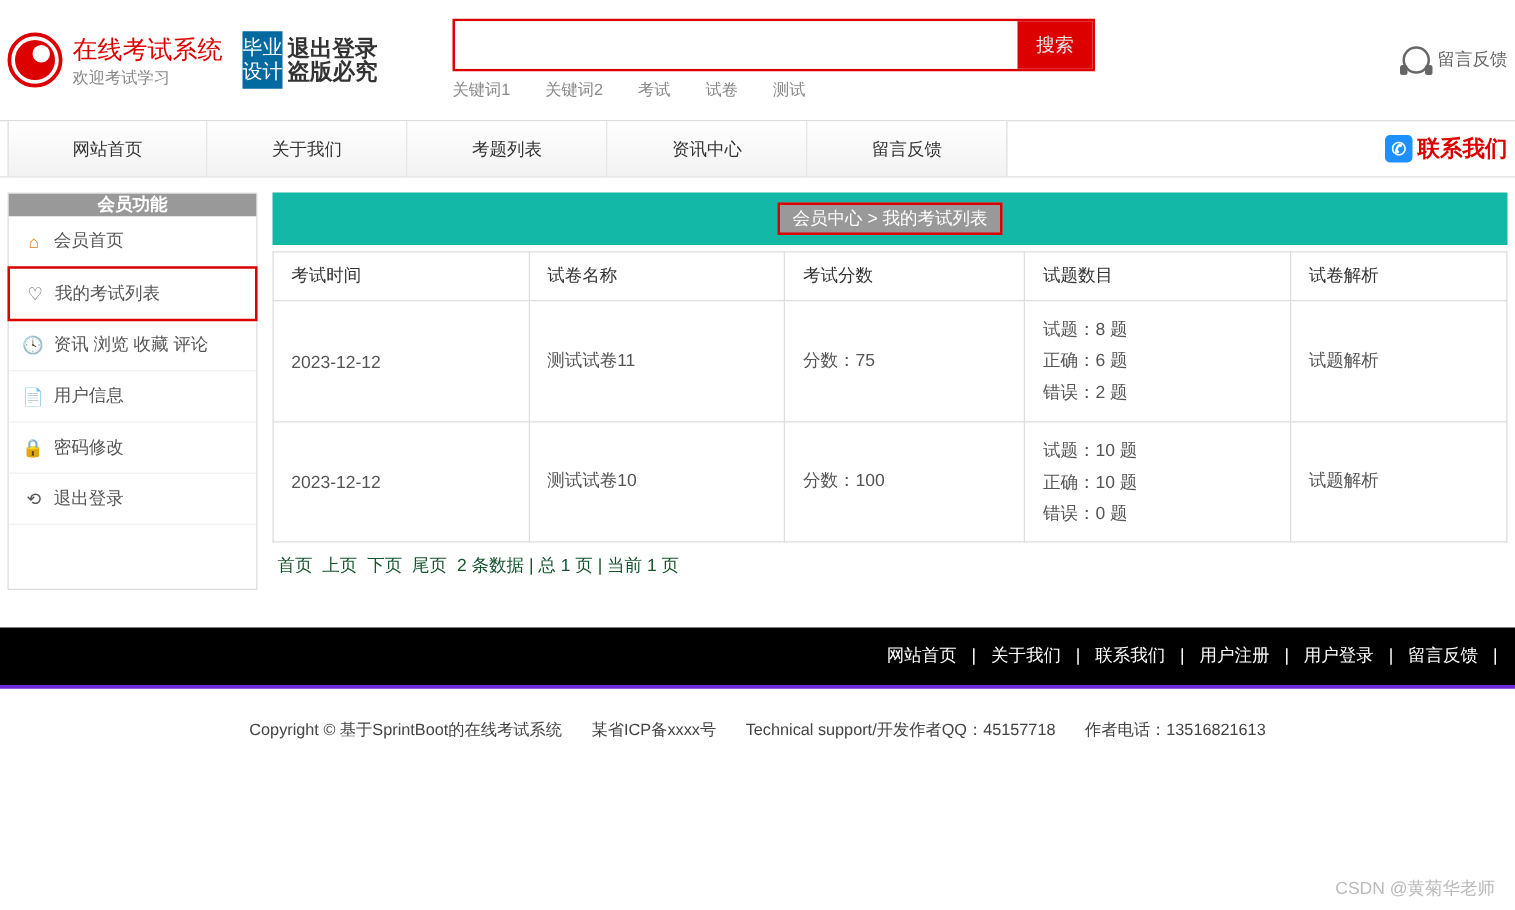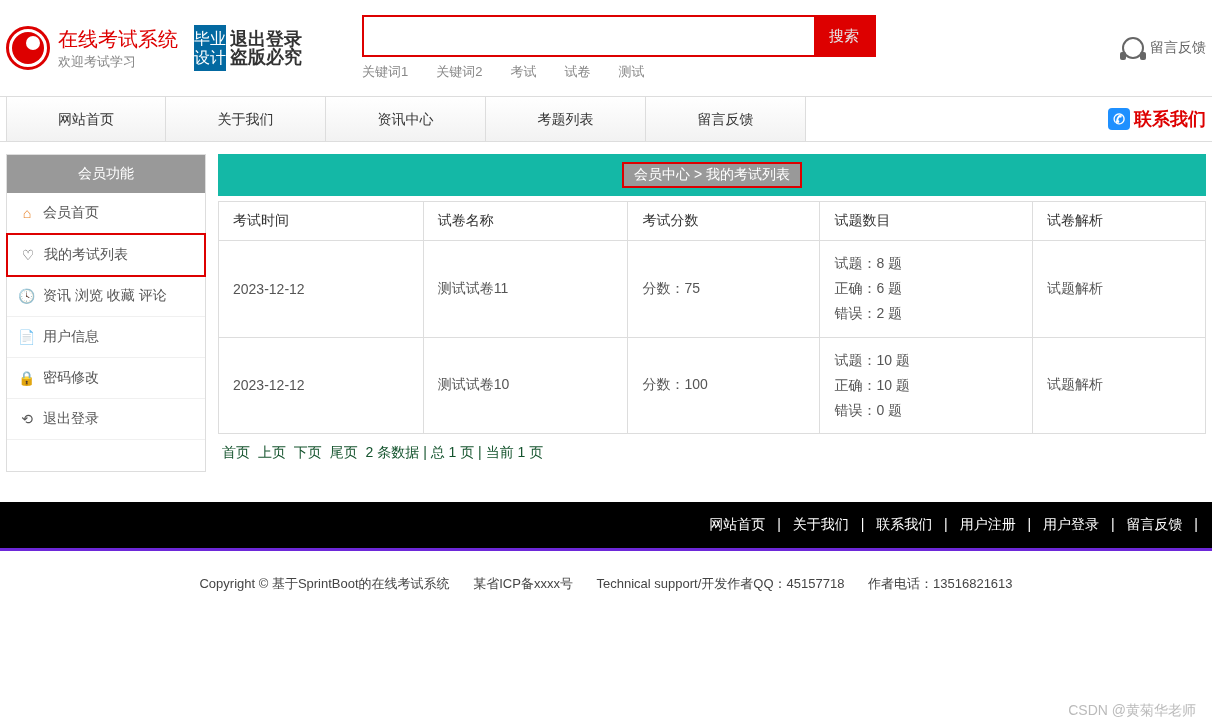--- a/index.html
+++ b/index.html
@@ -34,21 +34,21 @@
 .nav-wrap { border-top: 1px solid #ddd; border-bottom: 1px solid #ddd; }
 .nav { display: flex; align-items: center; height: 44px; }
 .nav-item { width: 160px; text-align: center; line-height: 44px; color: #333; cursor: pointer; background: linear-gradient(#fff, #f2f2f2); border-right: 1px solid #ddd; }
 .nav-item:first-child { border-left: 1px solid #ddd; }
 .contact-us { margin-left: auto; display: flex; align-items: center; gap: 4px; color: #d00; font-size: 18px; font-weight: bold; cursor: pointer; }
 .phone-icon { width: 22px; height: 22px; background: #1e90ff; border-radius: 4px; display: flex; align-items: center; justify-content: center; color: #fff; font-size: 14px; }
 
 
 .main { display: flex; gap: 12px; margin-top: 12px; }
 .sidebar { width: 200px; border: 1px solid #ddd; }
-.side-header { background: #999; color: #fff; text-align: center; padding: 10px; font-weight: normal; }
+.side-header { background: #999; color: #fff; text-align: center; padding: 0; font-weight: bold; }
 .side-item { display: flex; align-items: center; gap: 8px; padding: 11px 12px; color: #555; cursor: pointer; border-bottom: 1px solid #f0f0f0; }
 .side-item.active { border: 2px solid #d00; margin: -1px; }
 .side-icon { width: 16px; height: 16px; display: inline-flex; align-items: center; justify-content: center; font-size: 14px; }
 
 .content { flex: 1; }
 .content-header { background: #14b8a6; color: #fff; text-align: center; padding: 8px; position: relative; }
 .breadcrumb-box { display: inline-block; border: 2px solid #d00; padding: 2px 10px; background: #999; }
 
 table { width: 100%; border-collapse: collapse; margin-top: 5px; }
 th, td { border: 1px solid #ddd; padding: 10px 14px; text-align: left; vertical-align: middle; }
@@ -111,22 +111,22 @@
       <span class="headset-icon"></span>
       <span>留言反馈</span>
     </div>
   </div>
 </div>
 
 <div class="nav-wrap">
   <div class="container nav">
     <div class="nav-item">网站首页</div>
     <div class="nav-item">关于我们</div>
+    <div class="nav-item">考题列表</div>
     <div class="nav-item">资讯中心</div>
-    <div class="nav-item">考题列表</div>
     <div class="nav-item">留言反馈</div>
     <div class="contact-us">
       <span class="phone-icon">✆</span>
       <span>联系我们</span>
     </div>
   </div>
 </div>
 
 <div class="container main">
   <div class="sidebar">

